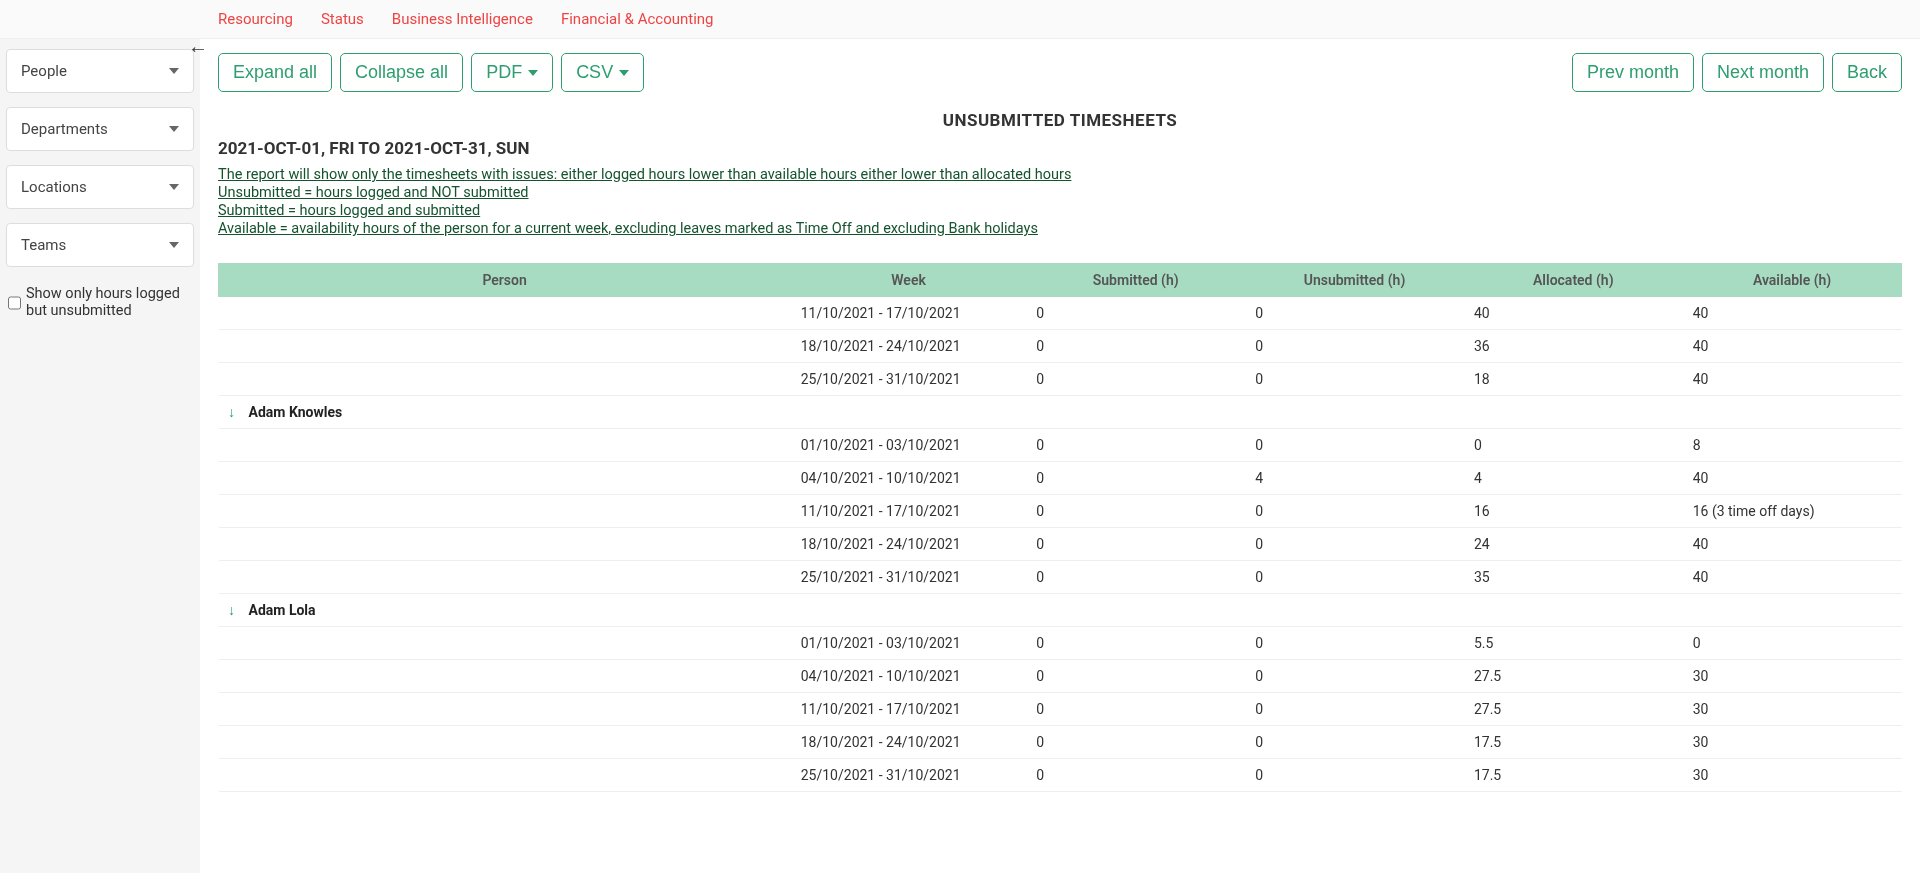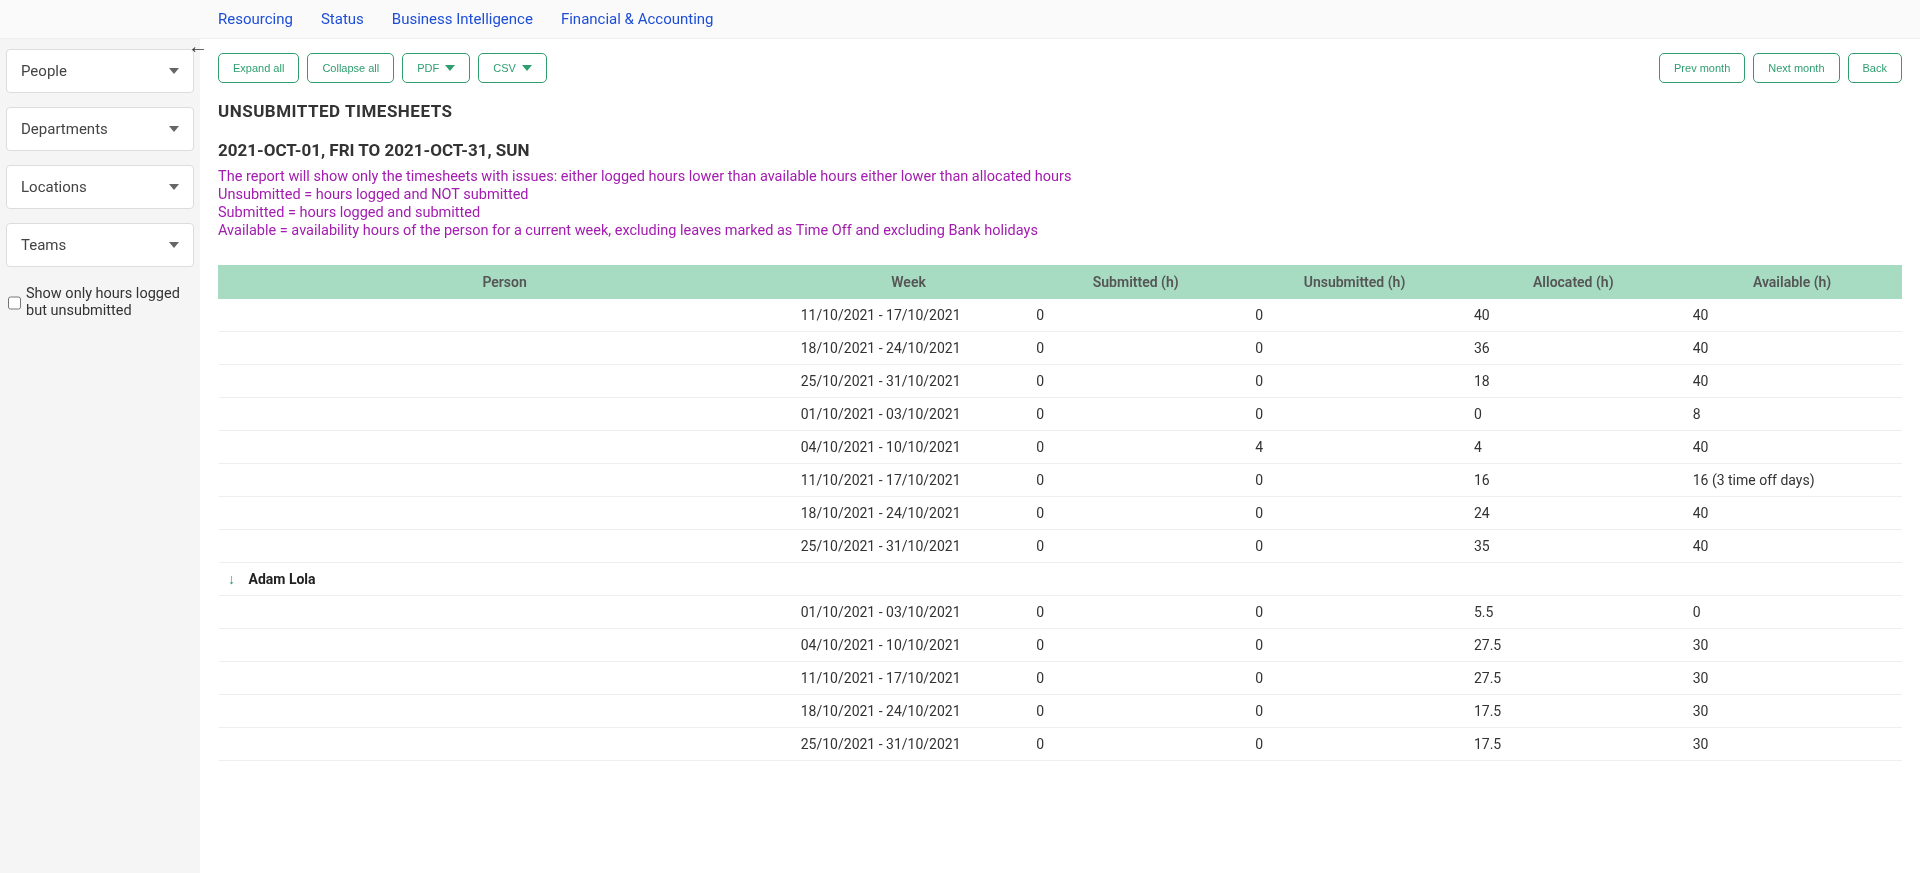--- a/index.html
+++ b/index.html
@@ -11,21 +11,21 @@
     }
     .top-tabs {
       background: #fafafa;
       padding: 0 218px;
       border-bottom: 1px solid #eee;
       display: flex;
       gap: 28px;
     }
     .top-tab {
       padding: 10px 0;
-      color: #1d4ed8;
+      color: #ef4444;
       cursor: pointer;
       font-size: 15px;
     }
     .layout {
       display: flex;
     }
     .sidebar {
       width: 200px;
       padding: 10px 6px;
       flex-shrink: 0;
@@ -79,45 +79,47 @@
       justify-content: space-between;
       margin-bottom: 18px;
     }
     .btn-group { display: flex; gap: 8px; }
     .btn {
       background: #fff;
       border: 1px solid #2e9e6f;
       color: #2e9e6f;
       padding: 8px 14px;
       border-radius: 5px;
-      font-size: 11px;
+      font-size: 18px;
       cursor: pointer;
       display: inline-flex;
       align-items: center;
       gap: 6px;
     }
     .btn .caret-down { border-top-color: #2e9e6f; }
     h2.title {
       font-size: 17px;
       font-weight: 700;
       letter-spacing: 0.5px;
-      margin-bottom: 19px;
-      color: #333;
+      margin-bottom: 8px;
+      color: #333;
+      text-align: center;
     }
     h3.daterange {
       font-size: 17px;
       font-weight: 700;
       margin-bottom: 8px;
       color: #333;
     }
     .desc {
       font-size: 14.5px;
-      color: #a21caf;
+      color: #14532d;
       line-height: 1.25;
       margin-bottom: 24px;
+      text-decoration: underline;
     }
     table.report {
       width: 100%;
       border-collapse: collapse;
     }
     table.report thead th {
       background: #a7dcc3;
       color: #555;
       font-weight: 600;
       text-align: center;
@@ -255,20 +257,23 @@
             <td>40</td>
           </tr>
           <tr>
             <td></td>
             <td>25/10/2021 - 31/10/2021</td>
             <td>0</td>
             <td>0</td>
             <td>18</td>
             <td>40</td>
           </tr>
+          <tr class="group-row">
+            <td colspan="6"><span class="expand-icon">↓</span><span>Adam Knowles</span></td>
+          </tr>
           <tr>
             <td></td>
             <td>01/10/2021 - 03/10/2021</td>
             <td>0</td>
             <td>0</td>
             <td>0</td>
             <td>8</td>
           </tr>
           <tr>
             <td></td>

